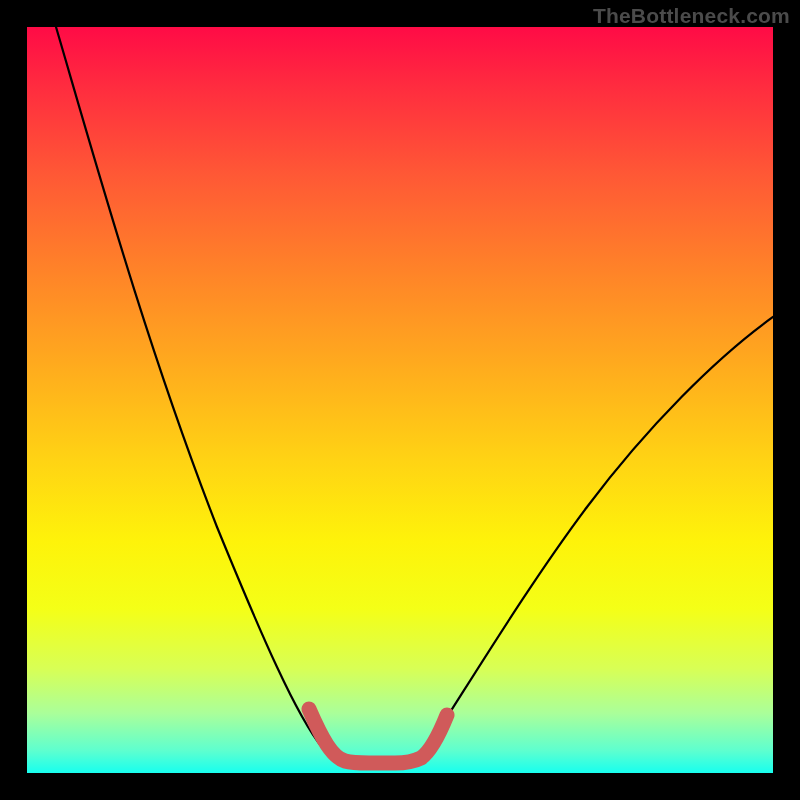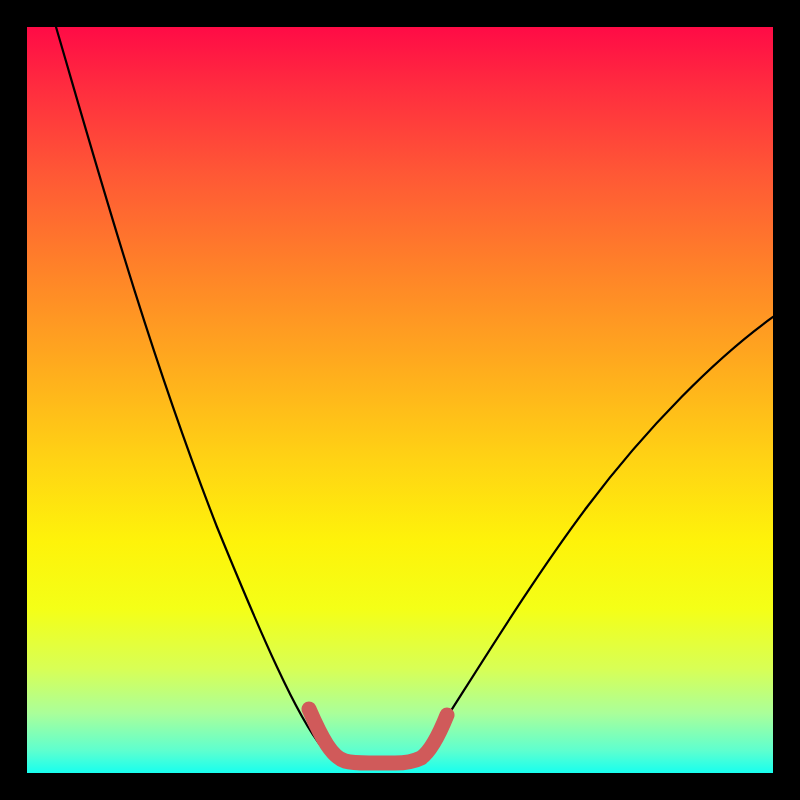--- a/index.html
+++ b/index.html
@@ -80,13 +80,14 @@
 
       <path fill="none" stroke="#d05a5a" stroke-width="15" stroke-linecap="round" d="M 282 682
                C 295 712, 305 730, 318 734
                C 325 736, 332 736, 342 736
                L 368 736
                C 378 736, 386 735, 394 731
                C 404 724, 412 708, 420 688"></path>
     </svg>
   </div>
 
+  <div class="watermark">TheBottleneck.com</div>
 </div>
 
 </body></html>

